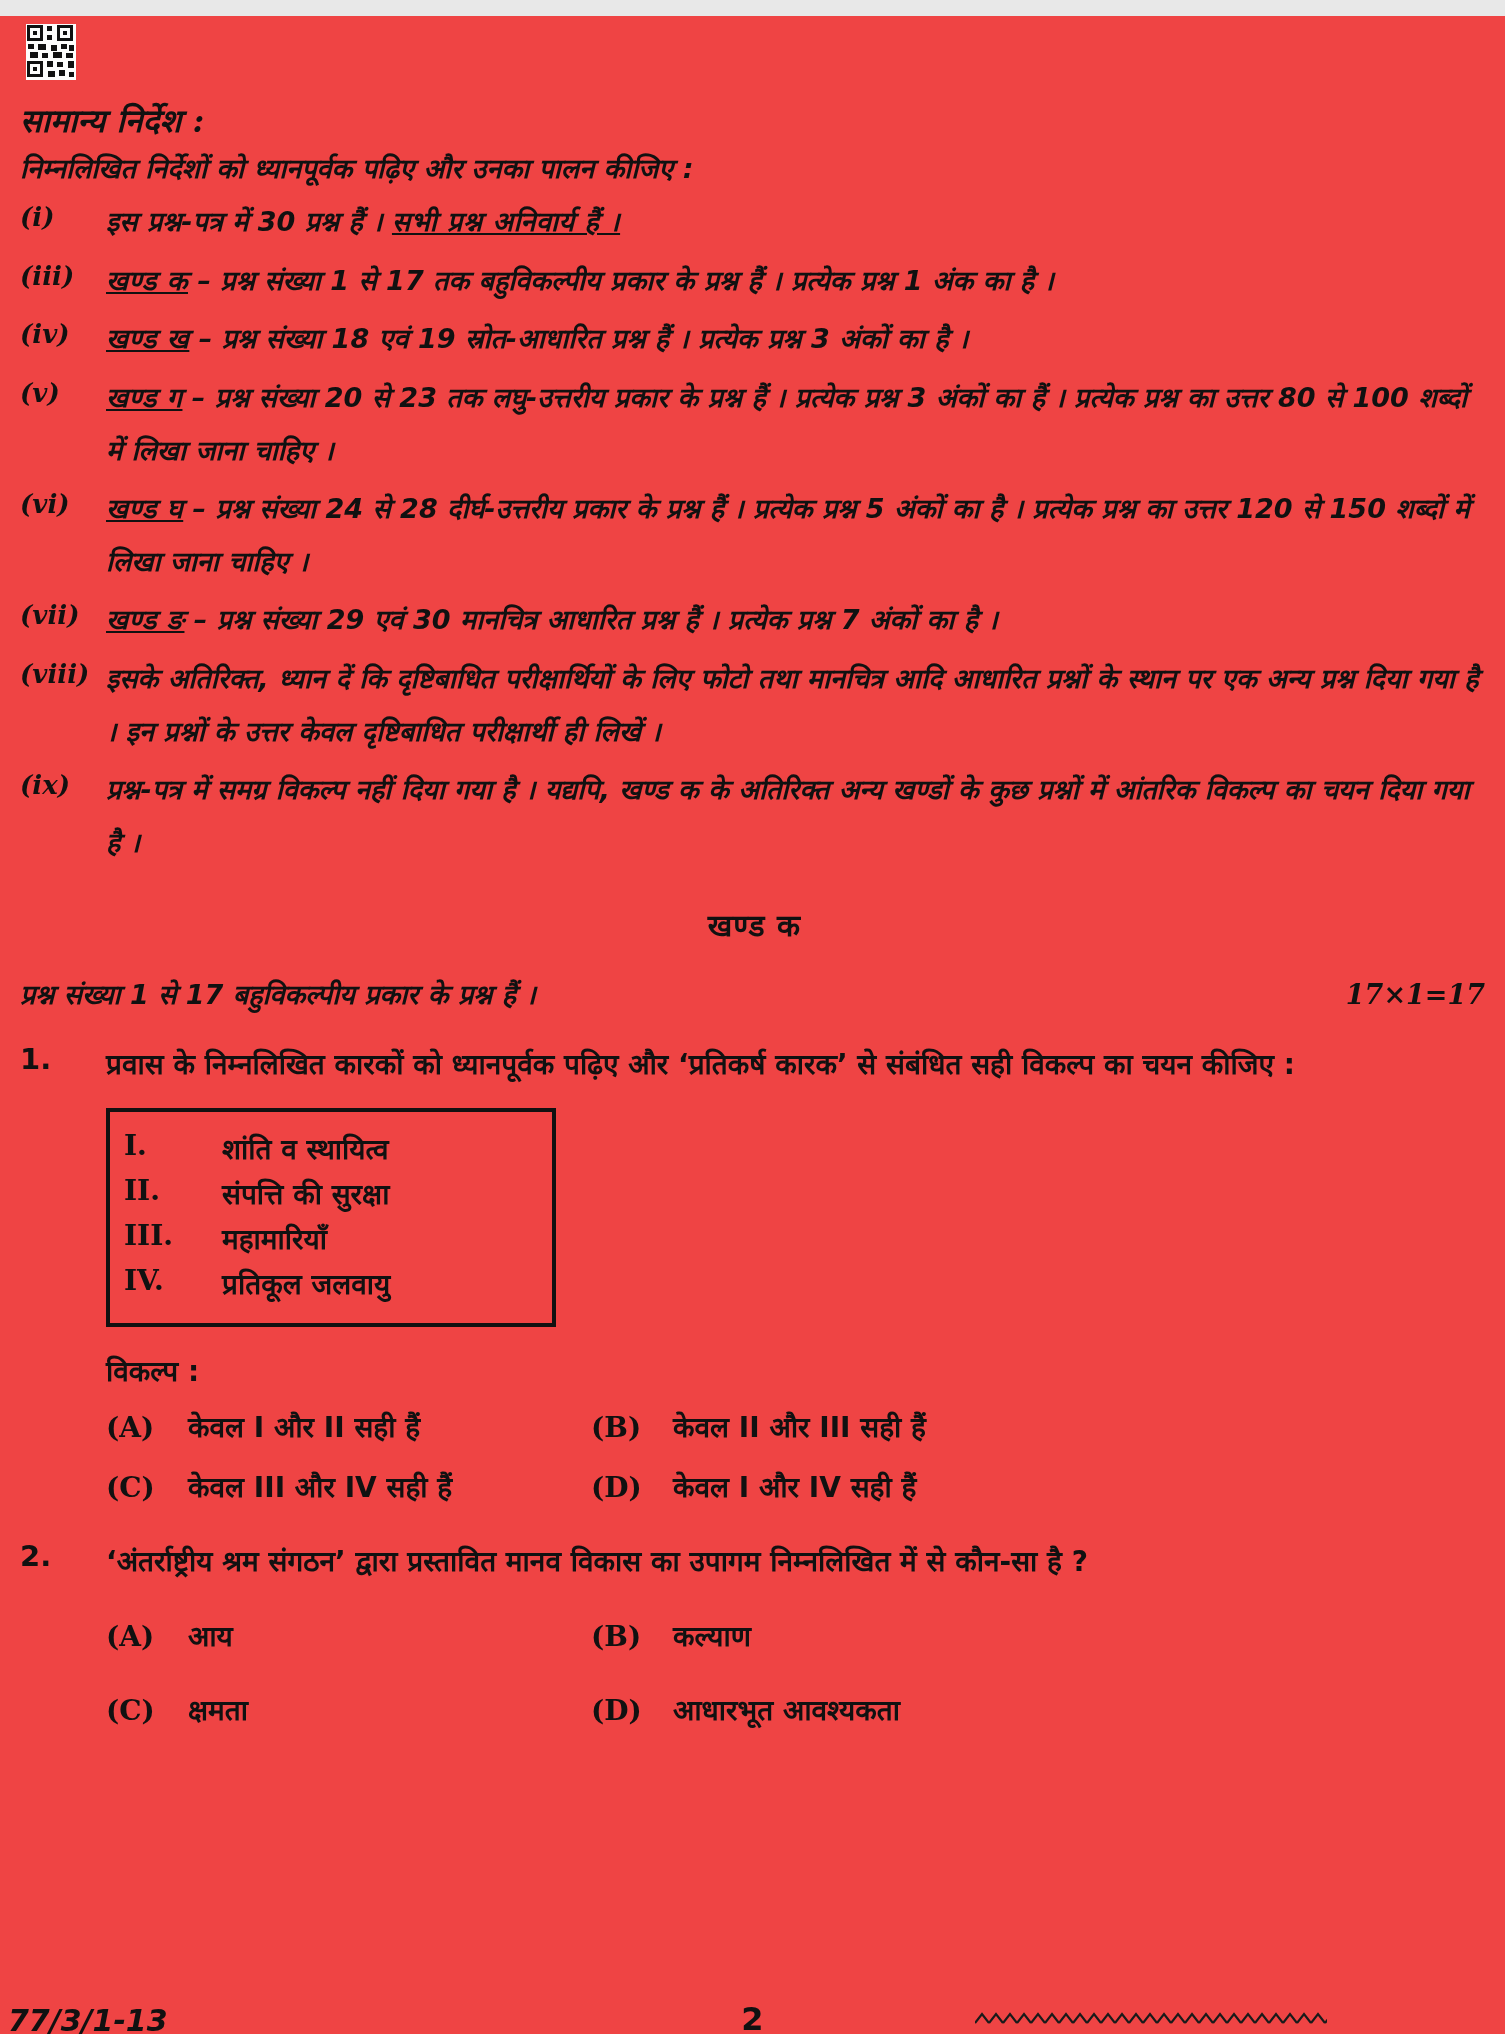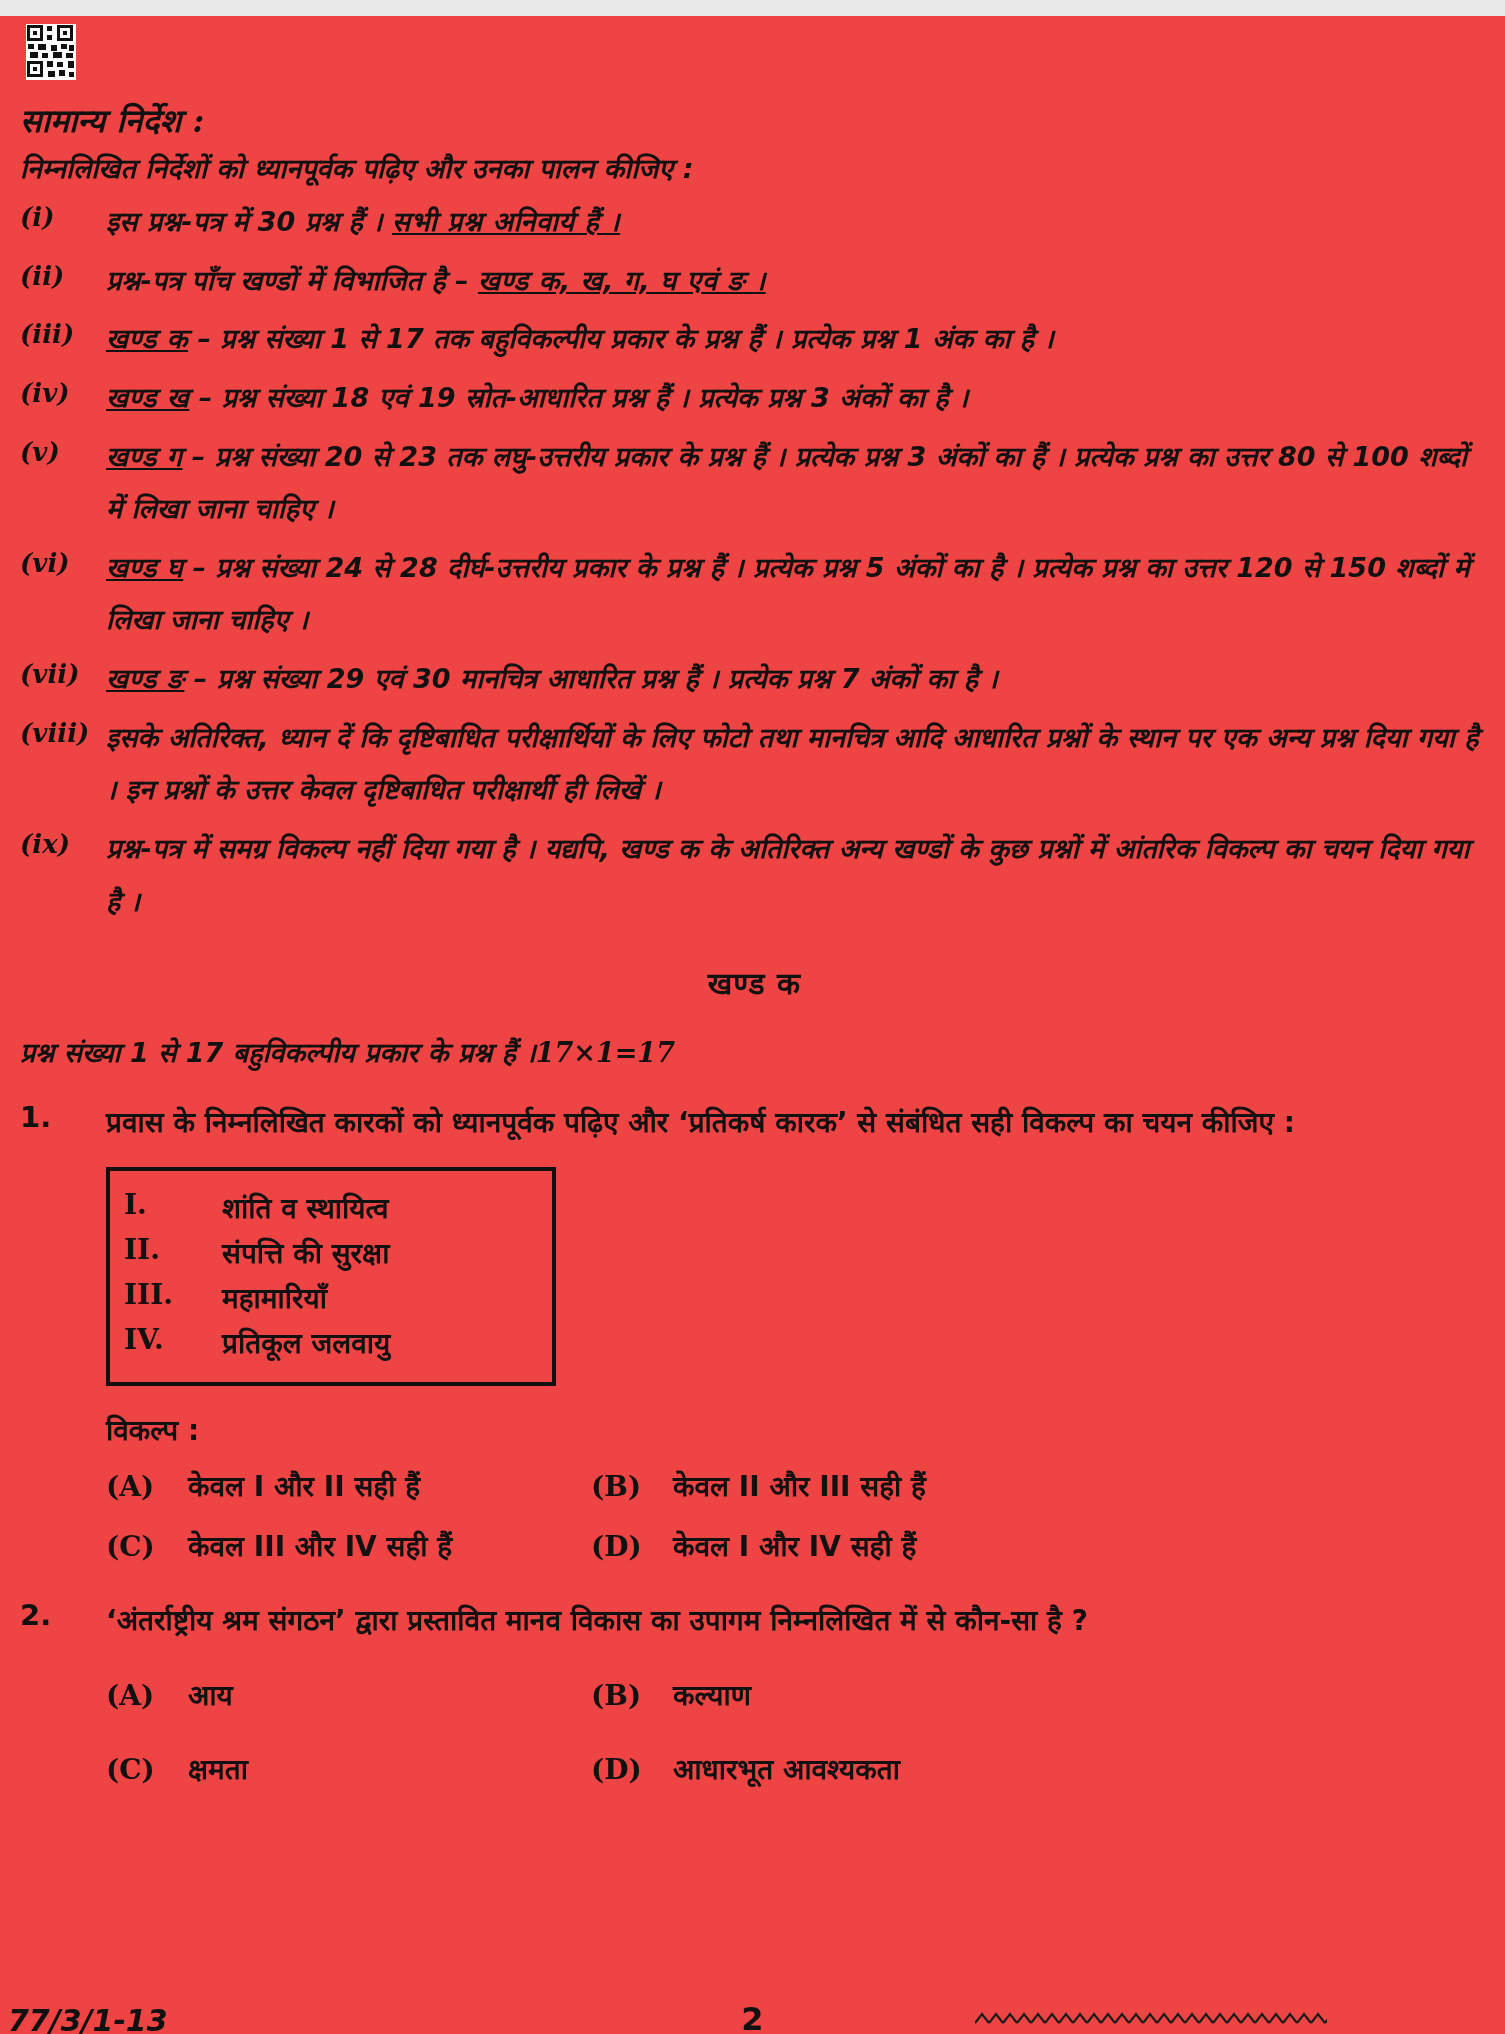--- a/index.html
+++ b/index.html
@@ -40,21 +40,21 @@
     padding-right:4px;
   }
   .instr-text strong{font-weight:bold;letter-spacing:.5px;text-decoration:underline;}
   
   .section-heading{
     text-align:center;
     font-size:30px;font-weight:bold;
     margin:34px 0 30px 0;letter-spacing:1px;
   }
   .section-note-row{
-    display:flex;align-items:baseline;
+    display:flex;justify-content:space-between;align-items:baseline;
     margin:0 0 26px 0;
   }
   .section-note{font-size:27px;font-weight:bold;font-style:italic;}
   .section-marks{
     font-family:"DejaVu Serif",serif;
     font-size:27px;font-weight:bold;font-style:italic;
     padding-right:4px;
   }
   
   .question{display:flex;align-items:flex-start;margin:0 0 14px 0;}
@@ -147,24 +147,20 @@
 
   
   <div class="gi-heading">सामान्य निर्देश :</div>
   <div class="gi-intro">निम्नलिखित निर्देशों को ध्यानपूर्वक पढ़िए और उनका पालन कीजिए :</div>
 
   <div class="instr-item">
     <span class="instr-num">(i)</span>
     <span class="instr-text"><span>इस प्रश्न-पत्र में 30 प्रश्न हैं । </span><strong>सभी प्रश्न अनिवार्य हैं ।</strong><span></span></span>
   </div>
   <div class="instr-item">
-    <span class="instr-num">(ii)</span>
-    <span class="instr-text"><span>प्रश्न-पत्र पाँच खण्डों में विभाजित है – </span><strong>खण्ड क, ख, ग, घ एवं ङ ।</strong><span></span></span>
-  </div>
-  <div class="instr-item">
     <span class="instr-num">(iii)</span>
     <span class="instr-text"><span></span><strong>खण्ड क</strong><span> – प्रश्न संख्या 1 से 17 तक बहुविकल्पीय प्रकार के प्रश्न हैं । प्रत्येक प्रश्न 1 अंक का है ।</span></span>
   </div>
   <div class="instr-item">
     <span class="instr-num">(iv)</span>
     <span class="instr-text"><span></span><strong>खण्ड ख</strong><span> – प्रश्न संख्या 18 एवं 19 स्रोत-आधारित प्रश्न हैं । प्रत्येक प्रश्न 3 अंकों का है ।</span></span>
   </div>
   <div class="instr-item">
     <span class="instr-num">(v)</span>
     <span class="instr-text"><span></span><strong>खण्ड ग</strong><span> – प्रश्न संख्या 20 से 23 तक लघु-उत्तरीय प्रकार के प्रश्न हैं । प्रत्येक प्रश्न 3 अंकों का हैं । प्रत्येक प्रश्न का उत्तर 80 से 100 शब्दों में लिखा जाना चाहिए ।</span></span>

